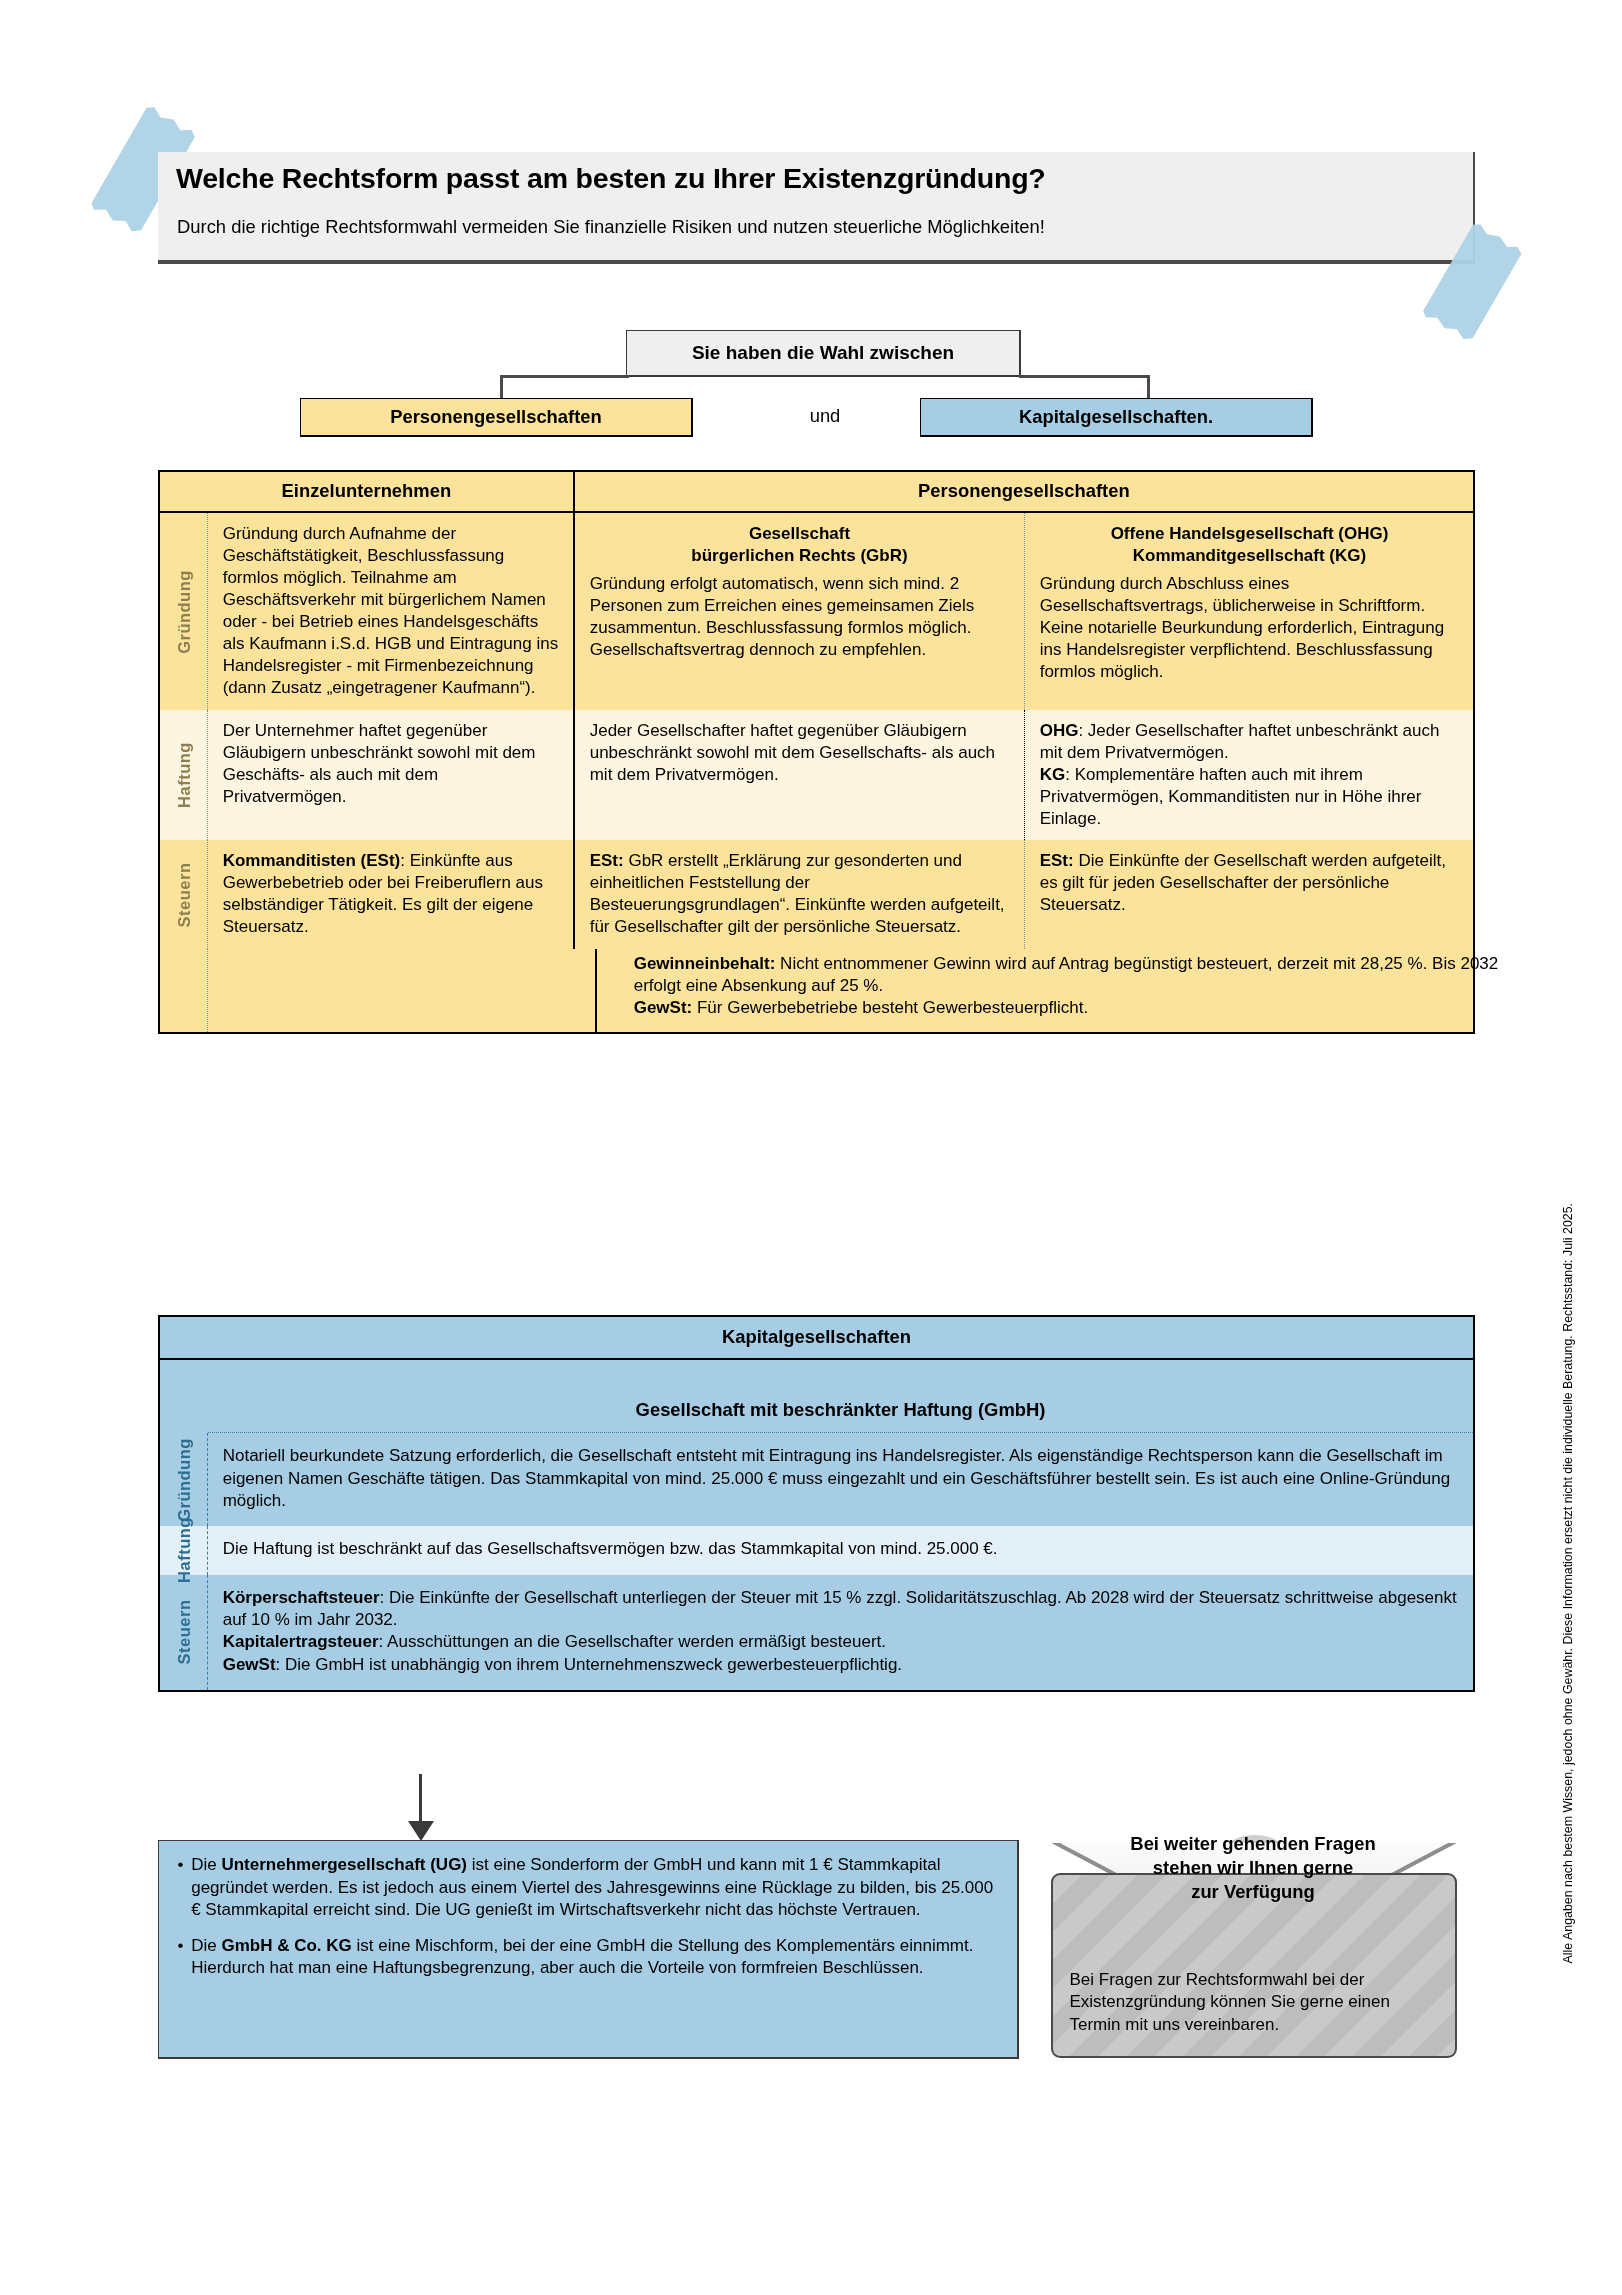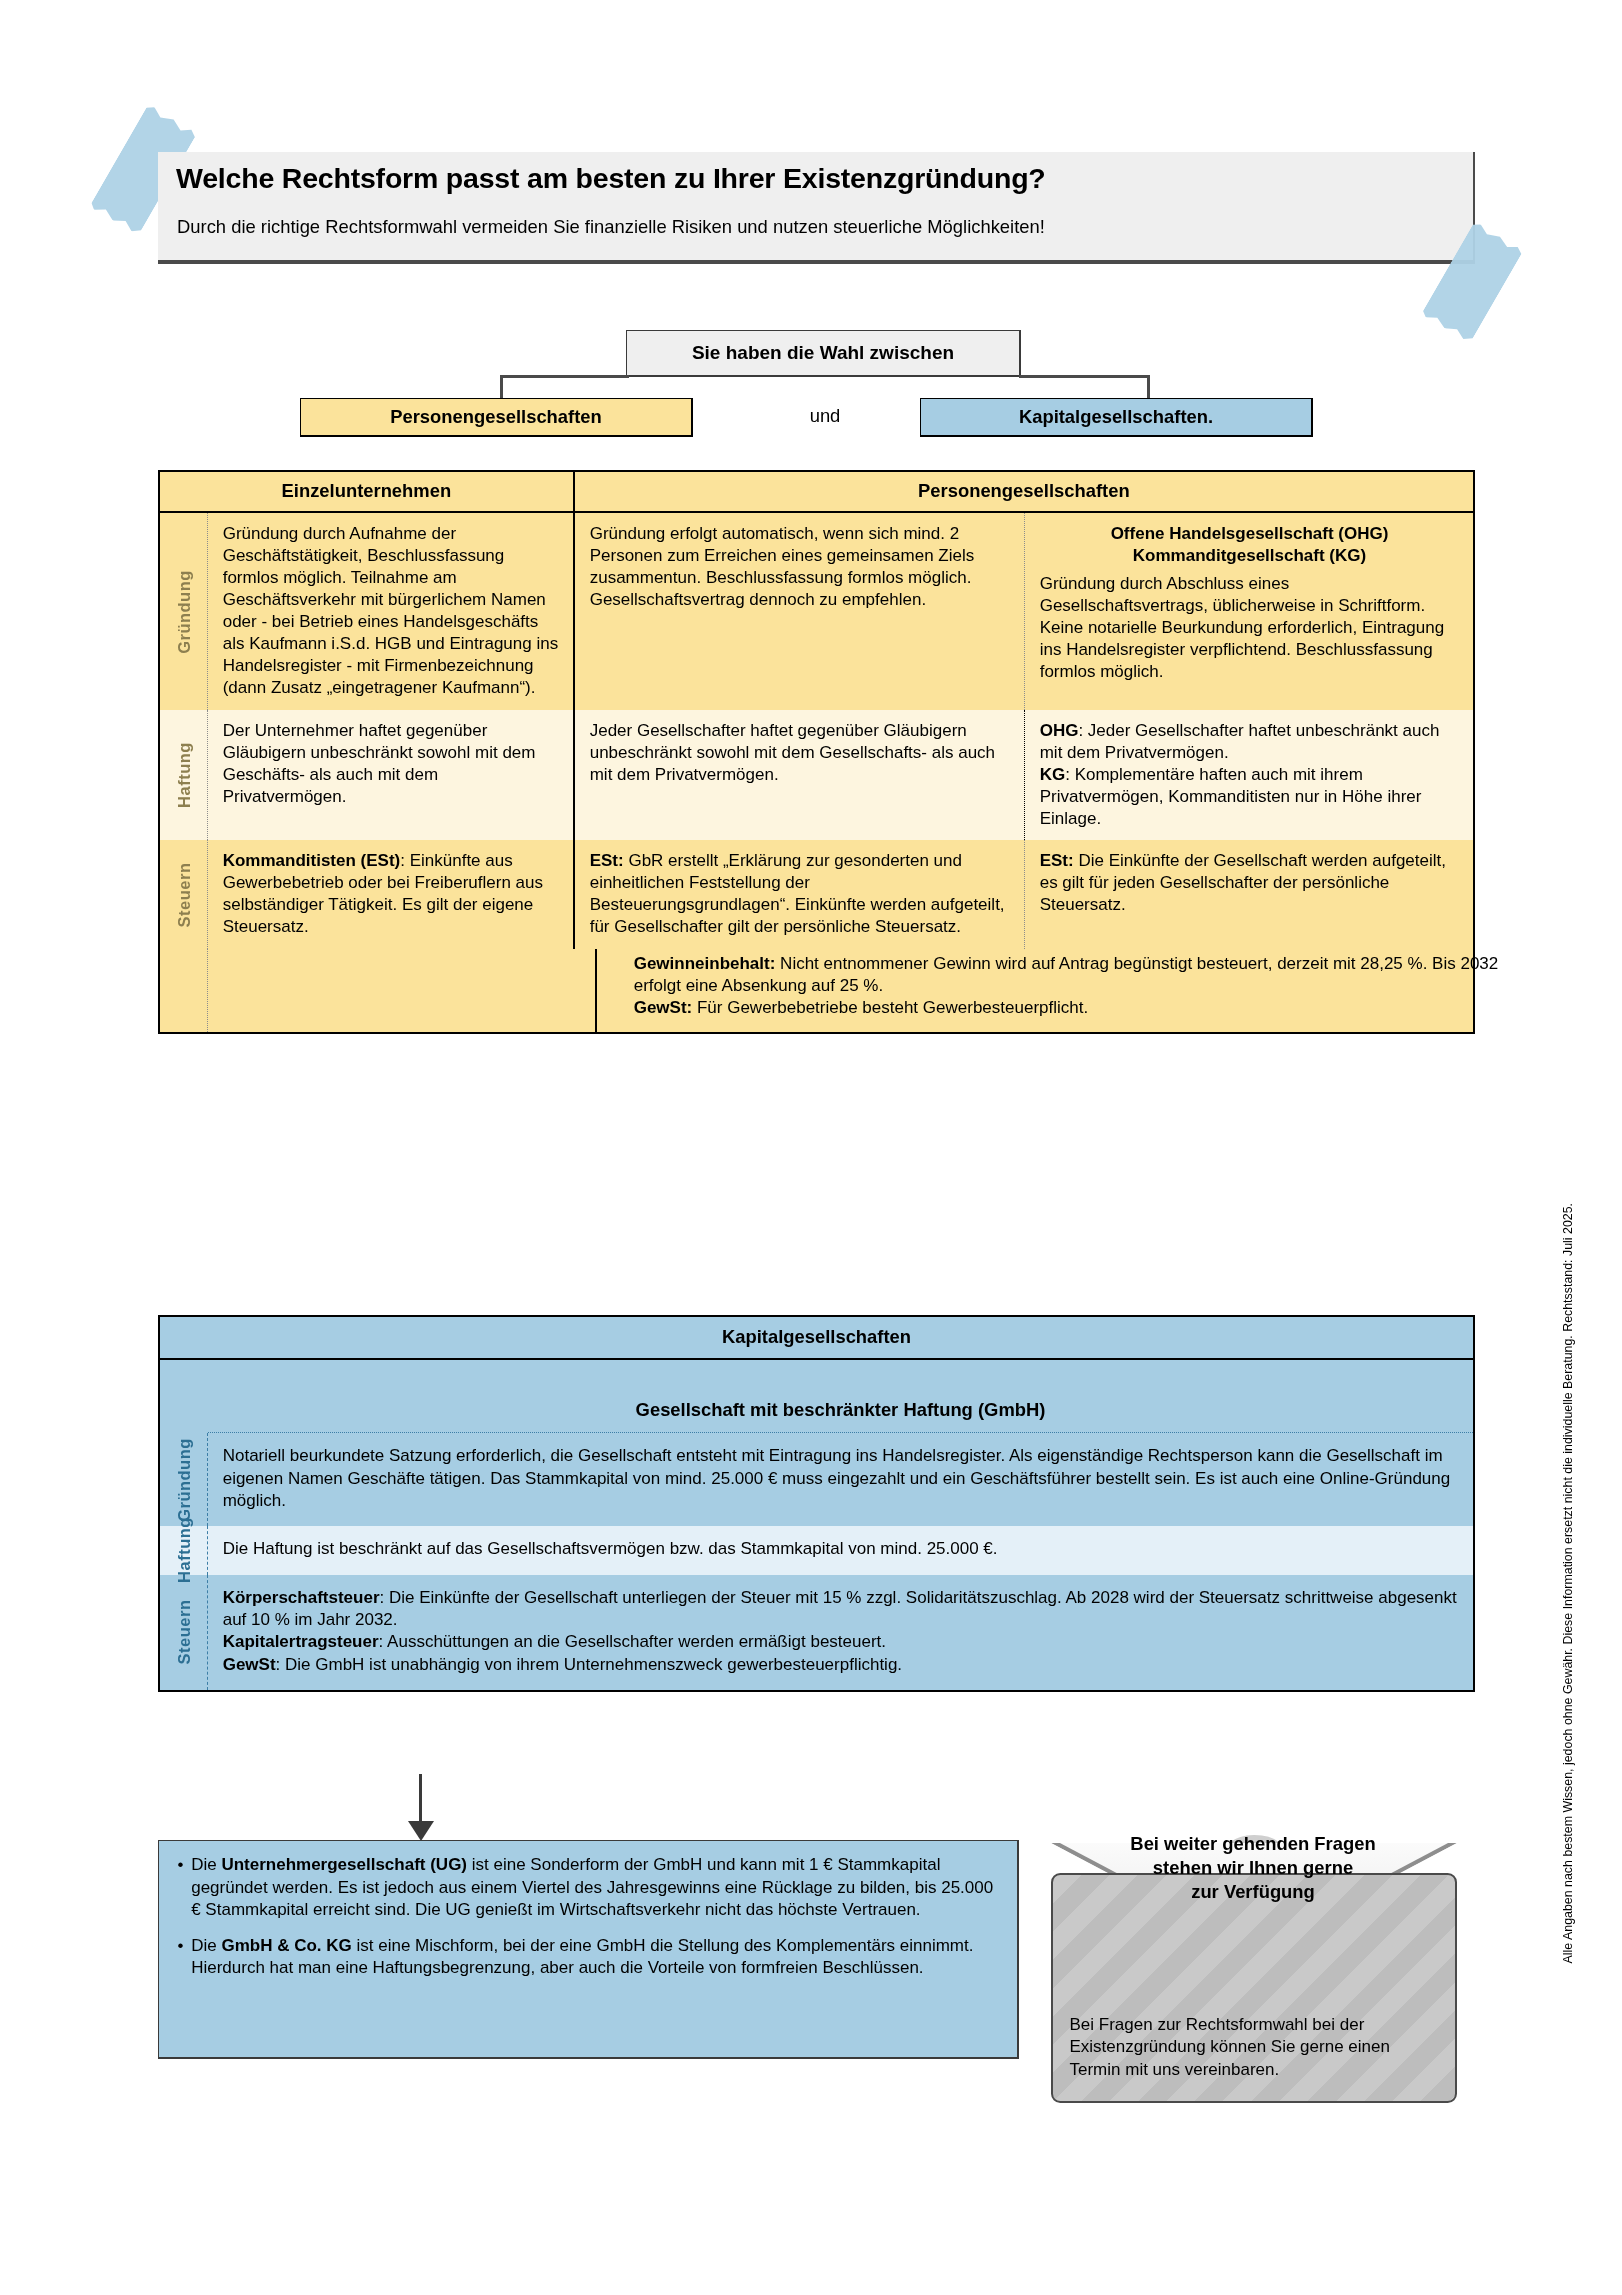--- a/index.html
+++ b/index.html
@@ -286,21 +286,21 @@
   }
   #envelope-flap::before {
     content: "";
     position: absolute; inset: 0;
     clip-path: polygon(100% 0%, 97.8% 0%, 49% 97%, 51% 97%);
     background: #8e8e8e;
   }
   #contact-box {
     position: absolute;
     left: 1051px; top: 1873px;
-    width: 406px; height: 230px;
+    width: 406px; height: 185px;
     border: 2.8px solid #4a4a4a;
     border-radius: 9.2px;
     overflow: hidden;
     z-index: 3;
     background:
       repeating-linear-gradient(135deg,
         #c9c9c9 0px, #c9c9c9 20px,
         #bdbdbd 20px, #bdbdbd 40px);
   }
   #contact-text {
@@ -350,20 +350,24 @@
     <div class="t1-head col-a">Einzelunternehmen</div>
     <div class="t1-head col-bc">Personengesellschaften</div>
   </div>
 
   <div class="t1-row row-gruendung">
     <div class="rowlabel">
       <span>Gründung</span>
     </div>
     <div class="cell a">Gründung durch Aufnahme der Geschäftstätigkeit, Beschlussfassung formlos möglich. Teilnahme am Geschäftsverkehr mit bürgerlichem Namen oder - bei Betrieb eines Handelsgeschäfts als Kaufmann i.S.d. HGB und Eintragung ins Handelsregister - mit Firmenbezeichnung (dann Zusatz „eingetragener Kaufmann“).</div>
     <div class="cell b">
+      <div class="subhead">
+        <div>Gesellschaft</div>
+        <div>bürgerlichen Rechts (GbR)</div>
+      </div>
       <div>Gründung erfolgt automatisch, wenn sich mind. 2 Personen zum Erreichen eines gemeinsamen Ziels zusammentun. Beschlussfassung formlos möglich. Gesellschaftsvertrag dennoch zu empfehlen.</div>
     </div>
     <div class="cell c">
       <div class="subhead">
         <div>Offene Handelsgesellschaft (OHG)</div>
         <div>Kommanditgesellschaft (KG)</div>
       </div>
       <div>Gründung durch Abschluss eines Gesellschaftsvertrags, üblicherweise in Schriftform. Keine notarielle Beurkundung erforderlich, Eintragung ins Handelsregister verpflichtend. Beschlussfassung formlos möglich.</div>
     </div>
   </div>

